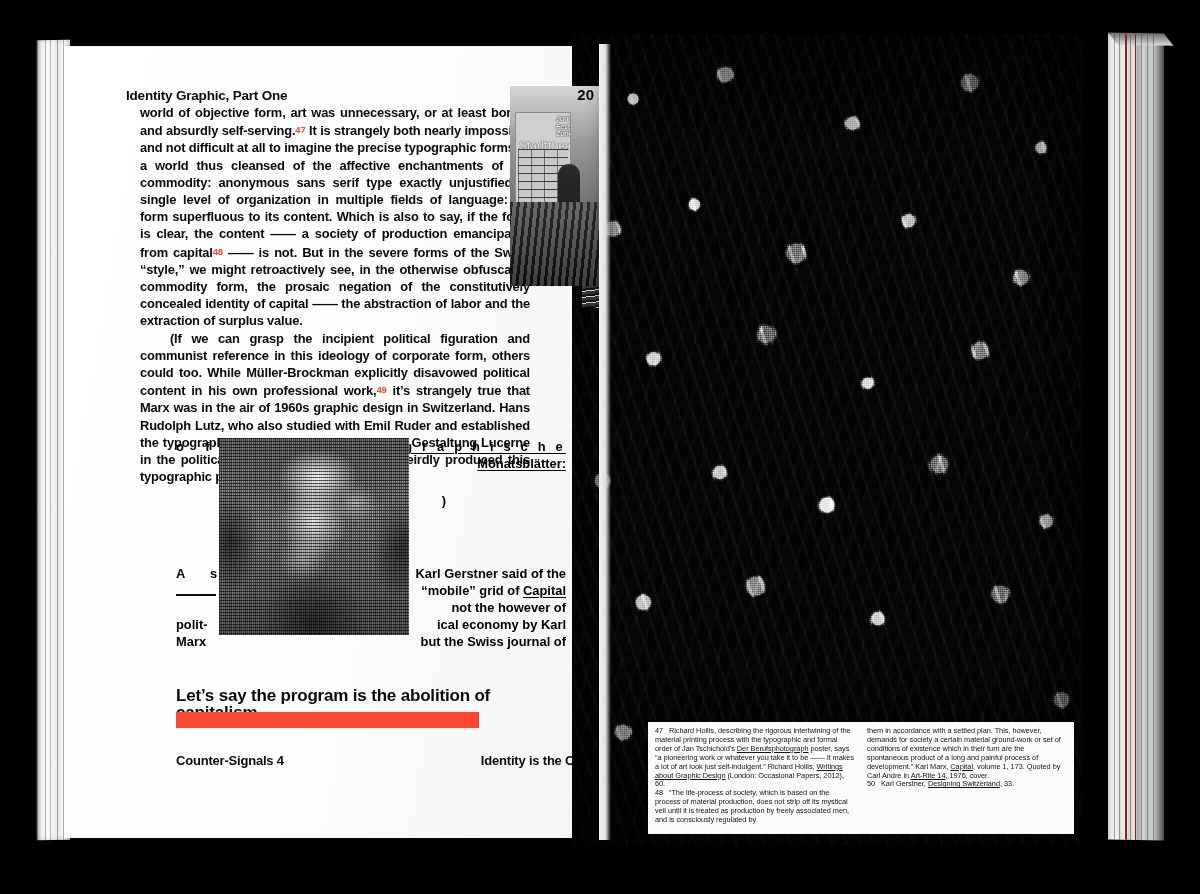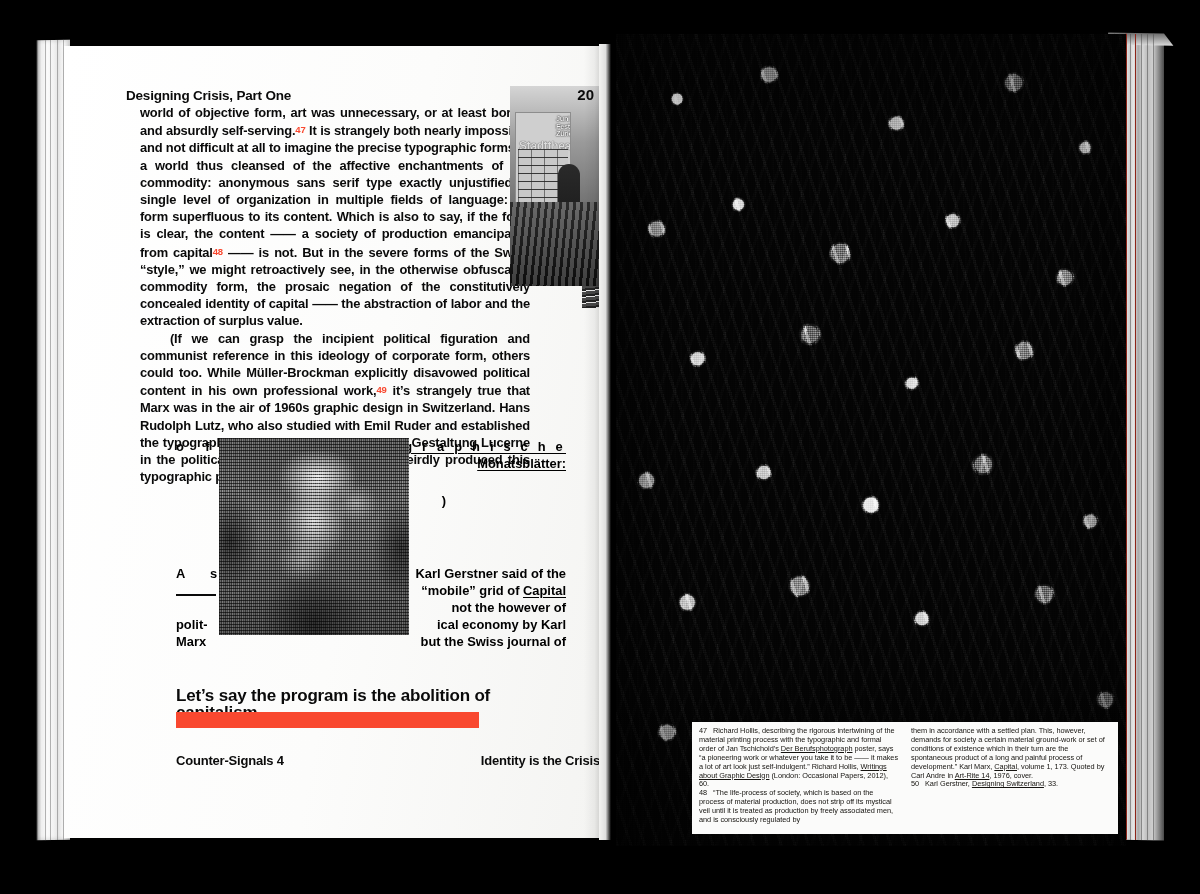--- a/index.html
+++ b/index.html
@@ -248,21 +248,21 @@
     border-radius: 11px 11px 3px 3px;
   }
   #poster-photo .figure::after {
     content:""; position:absolute; left:2px; bottom:-10px; width:18px; height:12px;
     background:#0d0d0d; border-radius: 3px;
   }
 
   
   #page-right {
     position: absolute;
-    left: 580px; top: 4px;
+    left: 536px; top: 4px;
     width: 510px; height: 812px;
     overflow: hidden;
     background: #111;
   }
   #crowd {
     position: absolute; inset: 0;
     background-color: #0e0e0e;
     background-image:
       radial-gradient(circle at 12% 8%, rgba(255,255,255,.95) 0 5px, rgba(255,255,255,0) 7px),
       radial-gradient(circle at 30% 5%, rgba(255,255,255,.80) 0 7px, rgba(255,255,255,0) 10px),
@@ -381,21 +381,21 @@
       <div class="vline" style="left:22px"></div>
       <div class="redline" style="left:27px; width:1px"></div>
       <div class="vline" style="left:33px"></div>
       <div class="vline" style="left:39px"></div>
       <div class="vline" style="left:45px"></div>
     </div>
 
     <div id="page-left">
       <div class="paper-tint"></div>
 
-      <div class="run-head">Designing Crisis, Part One</div>
+      <div class="run-head">Identity Graphic, Part One</div>
       <div class="folio">20</div>
 
       <div class="bleed-sliver"></div>
 
       <div class="col" style="top:58px">
         <p><span>world of objective form, art was unnecessary, or at least boring and absurdly self-serving.</span><span class="fn">47</span><span> It is strangely both nearly impossible and not difficult at all to imagine the precise typographic forms of a world thus cleansed of the affective enchantments of the commodity: anonymous sans serif type exactly unjustified, a single level of organization in multiple fields of language: no form superfluous to its content. Which is also to say, if the form is clear, the content —— a society of production emancipated from capital</span><span class="fn">48</span><span> —— is not. But in the severe forms of the Swiss “style,” we might retroactively see, in the otherwise obfuscated commodity form, the prosaic negation of the constitutively concealed identity of capital —— the abstraction of labor and the extraction of surplus value.</span></p>
 
         <p class="indent" style="margin-top:0"><span>(If we can grasp the incipient political figuration and communist reference in this ideology of corporate form, others could too. While Müller-Brockman explicitly disavowed political content in his own professional work,</span><span class="fn">49</span><span> it’s strangely true that Marx was in the air of 1960s graphic design in Switzerland. Hans Rudolph Lutz, who also studied with Emil Ruder and established the typography department at the Schule fur Gestaltung Lucerne in the politically significant year of 1968, weirdly produced this typographic portrait of Marx in the pages</span></p>
       </div>
 

